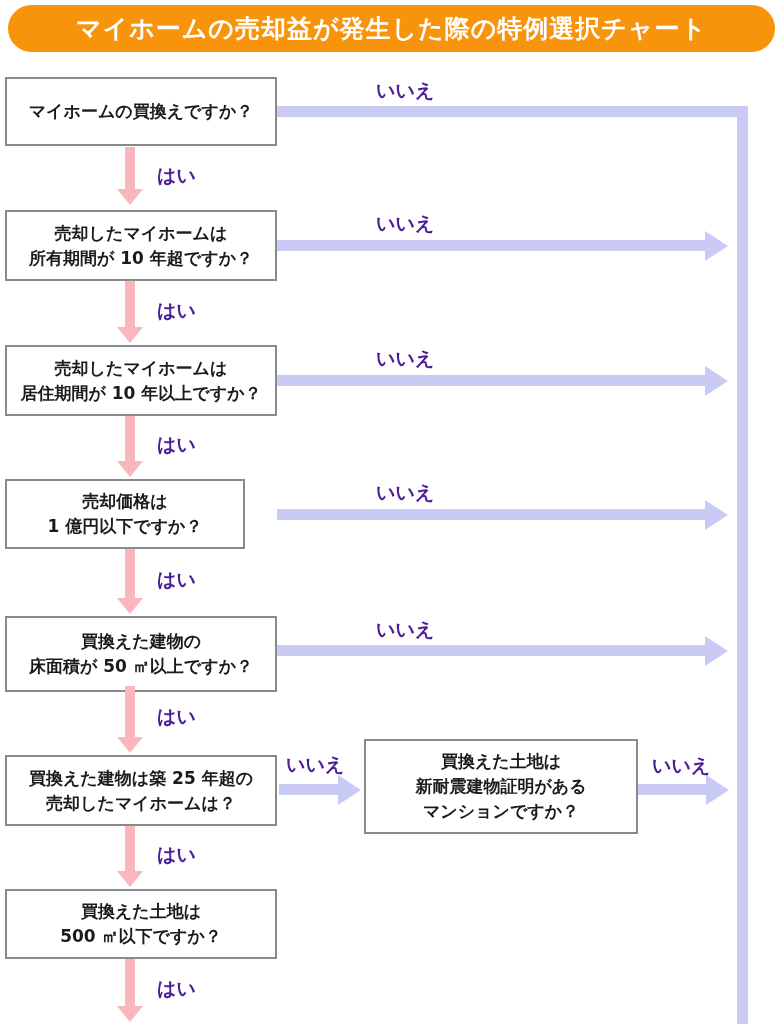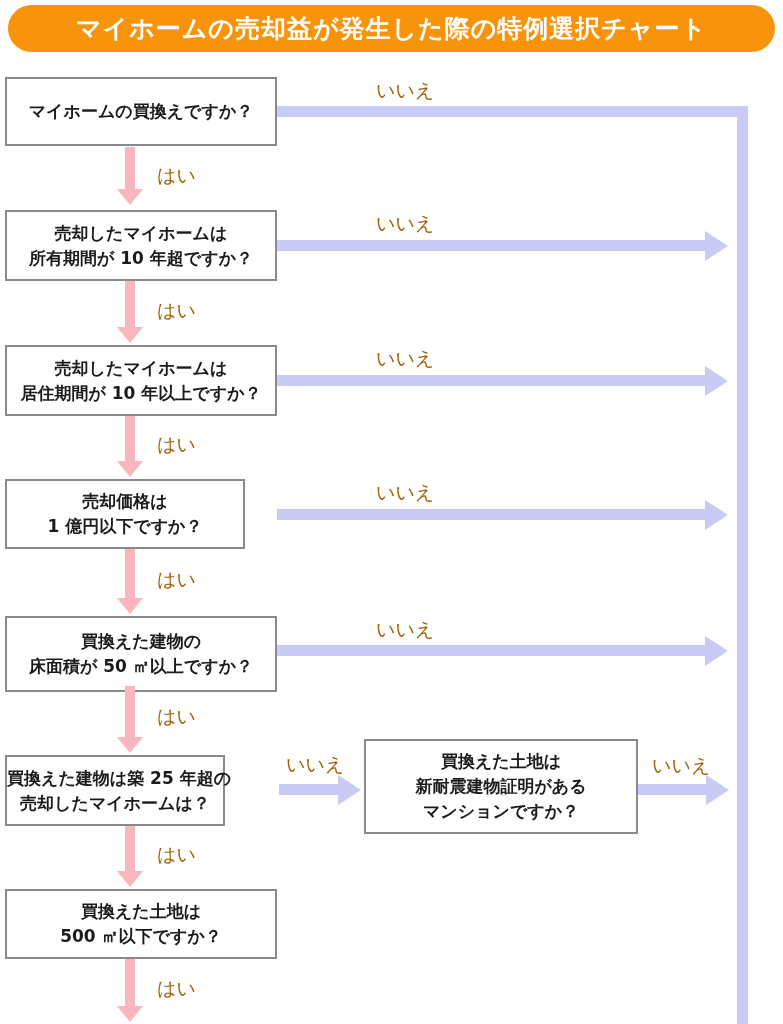--- a/index.html
+++ b/index.html
@@ -79,22 +79,22 @@
   }
   .vline {
     position: absolute;
     left: 737px; top: 106px;
     width: 11px; height: 918px;
     background: var(--no-arrow);
   }
   .lbl {
     position: absolute;
     font-size: 19px;
-    font-weight: 400;
-    color: #a16207;
+    font-weight: 700;
+    color: #4c1d95;
     white-space: nowrap;
   }
 </style>
 </head>
 <body>
 
 <div class="stage">
 
   <div class="banner">
     <span>マイホームの売却益が発生した際の特例選択チャート</span>
@@ -139,21 +139,21 @@
 
   <div class="qbox" style="left:5px;top:616px;width:272px;height:76px;">
     <div class="line">買換えた建物の</div>
     <div class="line">床面積が 50 ㎡以上ですか？</div>
   </div>
   <div class="no-arrow with-head" style="left:277px;top:645px;width:428px;"></div>
   <div class="lbl" style="left:376px;top:617px;">いいえ</div>
   <div class="yes-arrow" style="left:125px;top:686px;height:51px;"></div>
   <div class="lbl" style="left:157px;top:704px;">はい</div>
 
-  <div class="qbox" style="left:5px;top:755px;width:220px;height:71px;">
+  <div class="qbox" style="left:5px;top:755px;width:272px;height:71px;">
     <div class="line">買換えた建物は築 25 年超の</div>
     <div class="line">売却したマイホームは？</div>
   </div>
   <div class="no-arrow with-head" style="left:279px;top:784px;width:59px;"></div>
   <div class="lbl" style="left:286px;top:752px;">いいえ</div>
   <div class="yes-arrow" style="left:125px;top:826px;height:45px;"></div>
   <div class="lbl" style="left:157px;top:842px;">はい</div>
 
   <div class="qbox" style="left:364px;top:739px;width:274px;height:95px;">
     <div class="line">買換えた土地は</div>

